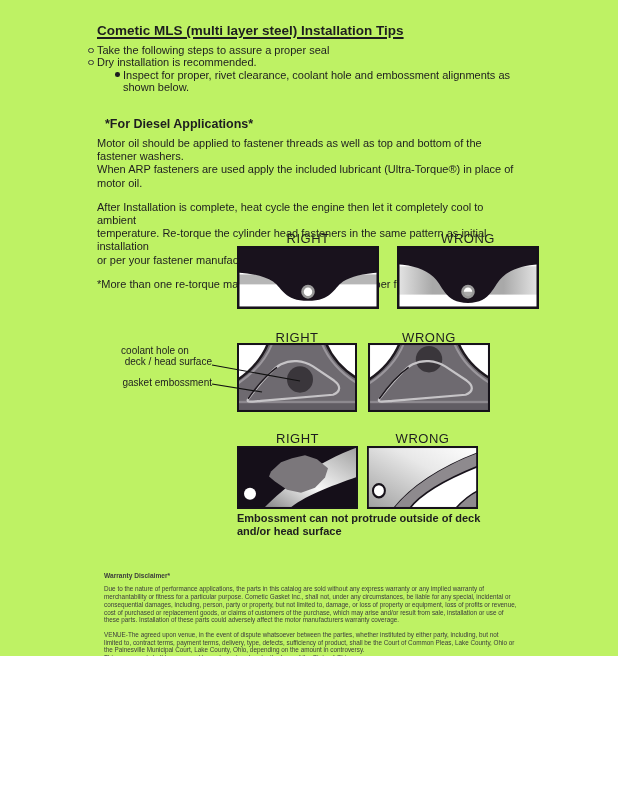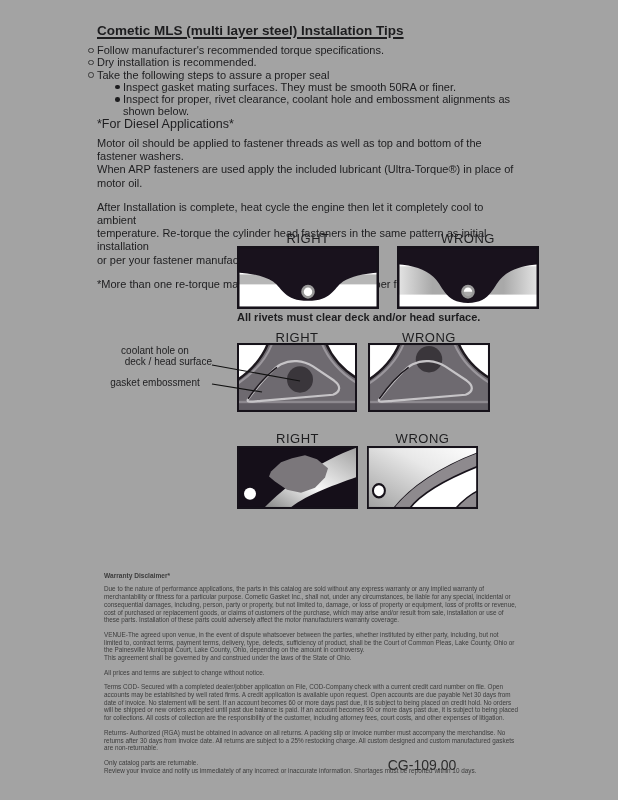--- a/index.html
+++ b/index.html
@@ -1,34 +1,34 @@
 <!DOCTYPE html>
 <html><head>
 <meta charset="utf-8">
 <style>
   html,body{margin:0;padding:0;background:#ffffff;}
-  #page{position:relative;width:618px;height:800px;background:#a3a3a3;overflow:hidden;
+  #page{position:relative;width:618px;height:656px;background:#bef264;overflow:hidden;
         font-family:"Liberation Sans","DejaVu Sans",sans-serif;color:#1d1d1f;}
   .abs{position:absolute;}
 
   
   .doc-title{left:97px;top:23px;font-size:13.5px;font-weight:bold;
              text-decoration:underline;text-decoration-thickness:1.5px;text-underline-offset:2px;}
   .tips{left:88px;top:44px;width:450px;list-style:none;margin:0;padding:0;
         font-size:11px;line-height:12.3px;}
   .tips li{position:relative;}
   .tips li.l1{padding-left:9px;}
   .tips li.l1::before{content:"";position:absolute;left:0;top:3.5px;width:3.5px;height:3.5px;
         border:1px solid #3a3a3a;border-radius:50%;}
   .tips li.l2{margin-left:27px;padding-left:8px;}
   .tips li.l2::before{content:"";position:absolute;left:0;top:3.8px;width:4.6px;height:4.6px;
         background:#1d1d1f;border-radius:50%;}
 
   .diesel{left:97px;top:117px;width:432px;}
-  .diesel-h{font-size:12.5px;font-weight:normal;margin:0 0 6px 0;}
+  .diesel-h{font-size:12.5px;font-weight:bold;margin:0 0 6px 8px;}
   .body-p{font-size:11px;line-height:13.2px;margin:0 9px 11px 0;white-space:pre-line;}
 
   
   .dir-h{font-size:13px;font-weight:normal;text-align:center;letter-spacing:.5px;}
   .panel{display:block;}
   .fig-cap{font-size:11px;font-weight:bold;line-height:13px;white-space:pre-line;}
   .ann{font-size:10px;line-height:11px;text-align:right;}
 
   
   .warranty{left:104px;top:572px;width:414px;color:#3c3c3c;}
@@ -38,24 +38,22 @@
   .page-num{left:372px;top:757px;width:100px;text-align:center;font-size:14px;color:#2c2c2c;}
 </style>
 </head>
 <body>
 
 <div id="page">
 
   <div class="abs doc-title">Cometic MLS (multi layer steel) Installation Tips</div>
 
   <ul class="abs tips">
-    <li class="l1">Follow manufacturer's recommended torque specifications.</li>
+    <li class="l1">Take the following steps to assure a proper seal</li>
     <li class="l1">Dry installation is recommended.</li>
-    <li class="l1">Take the following steps to assure a proper seal</li>
-    <li class="l2">Inspect gasket mating surfaces.  They must be smooth 50RA or finer.</li>
     <li class="l2">Inspect for proper, rivet clearance, coolant hole and embossment alignments as shown below.</li>
   </ul>
 
   <div class="abs diesel">
     <div class="diesel-h">*For Diesel Applications*</div>
     <p class="body-p">Motor oil should be applied to fastener threads as well as top and bottom of the fastener washers.
 When ARP fasteners are used apply the included lubricant (Ultra-Torque®) in place of motor oil.</p>
     <p class="body-p">After Installation is complete, heat cycle the engine then let it completely cool to ambient
 temperature. Re-torque the cylinder head fasteners in the same pattern as initial installation
 or per your fastener manufacturer's recommendations.</p>
@@ -86,28 +84,27 @@
     <rect x="0" y="0" width="142" height="62" fill="#ffffff"></rect>
     <rect x="0" y="20" width="142" height="28" fill="url(#wdeck)"></rect>
     <rect x="0" y="48" width="142" height="14" fill="#ffffff"></rect>
     <path d="M0,0 H142 V18 C126,19 114,23 106,30 C96,38 95,56 71,56 C47,56 46,38 36,30 C28,23 16,19 0,18 Z" fill="#19121d"></path>
     <circle cx="71" cy="45" r="5.5" fill="#ffffff"></circle>
     <path d="M65.5,45 A5.5,5.5 0 0 0 76.5,45 Z" fill="#aaaaaa"></path>
     <circle cx="71" cy="45" r="5.5" fill="none" stroke="#999999" stroke-width="2.6"></circle>
     <rect x="1.25" y="1.25" width="139.5" height="59.5" fill="none" stroke="#16121a" stroke-width="2.5"></rect>
   </svg>
 
-  <div class="abs fig-cap" style="left:237px;top:311px;width:330px;">All rivets must clear deck and/or head surface.</div>
 
   <div class="abs dir-h" style="left:237px;top:330px;width:120px;">RIGHT</div>
   <div class="abs dir-h" style="left:368px;top:330px;width:122px;">WRONG</div>
 
   <div class="abs ann" style="left:98px;top:345px;width:114px;text-align:center;">coolant hole on</div>
   <div class="abs ann" style="left:98px;top:356px;width:114px;">deck / head surface</div>
-  <div class="abs ann" style="left:98px;top:377px;width:114px;text-align:center;">gasket embossment</div>
+  <div class="abs ann" style="left:98px;top:377px;width:114px;">gasket embossment</div>
 
   <svg class="abs panel" style="left:237px;top:343px;" width="120" height="69" viewBox="0 0 120 68" preserveAspectRatio="none" aria-label="hole-inside-embossment-diagram">
     <rect x="0" y="0" width="120" height="68" fill="#6e6a70"></rect>
     <rect x="0" y="57" width="120" height="2.5" fill="#8d898f"></rect>
     <rect x="0" y="59.5" width="120" height="8.5" fill="#615d64"></rect>
     <path d="M35,1 C29,16 16,30 1,40" stroke="#9b979d" stroke-width="2" fill="none"></path>
     <path d="M-2,-2 H32 C26,14 14,28 -2,38 Z" fill="#ffffff" stroke="#1e191f" stroke-width="2.4"></path>
     <path d="M85,1 C91,15 103,29 119,39" stroke="#9b979d" stroke-width="2" fill="none"></path>
     <path d="M122,-2 H88 C94,13 106,27 122,36 Z" fill="#ffffff" stroke="#1e191f" stroke-width="2.4"></path>
     <path d="M12,54 C20,44 34,26 44,21 C54,16 66,17 76,23 L97,37 C104,42 104,48 96,51 L24,57 C13,58 8,59 12,54 Z" fill="none" stroke="#c6c4c7" stroke-width="2.2" stroke-linejoin="round"></path>
@@ -165,20 +162,22 @@
     <rect x="0" y="0" width="121" height="62" fill="#ffffff"></rect>
     <path d="M0,0 H121 V7 C80,21 47,41 29,62 L0,62 Z" fill="url(#sg2)"></path>
     <path d="M121,7 C80,21 47,41 29,62" stroke="#17121a" stroke-width="2" fill="none"></path>
     <path d="M29,62 C47,41 80,21 121,7 L121,20 C88,32 60,45 46,62 Z" fill="#8e8a8e"></path>
     <path d="M121,20 C88,32 60,45 46,62" stroke="#17121a" stroke-width="1.8" fill="none"></path>
     <path d="M96,62 C104,54 112,48 121,44 L121,62 Z" fill="#8e8a8e" stroke="#17121a" stroke-width="1.5"></path>
     <circle cx="13" cy="44" r="6.5" fill="#ffffff" stroke="#17121a" stroke-width="2.2"></circle>
     <rect x="1" y="1" width="119" height="60" fill="none" stroke="#16121a" stroke-width="2"></rect>
   </svg>
 
+  <div class="abs fig-cap" style="left:237px;top:512px;width:250px;">Embossment can not protrude outside of deck
+and/or head surface</div>
 
   <div class="abs warranty">
     <div class="warranty-h">Warranty Disclaimer*</div>
     <p class="fine-p">Due to the nature of performance applications, the parts in this catalog are sold without any express warranty or any implied warranty of merchantability or fitness for a particular purpose.  Cometic Gasket Inc., shall not, under any circumstances, be liable for any special, incidental or consequential damages, including, person, party or property, but not limited to, damage, or loss of property or equipment, loss of profits or revenue, cost of purchased or replacement goods, or claims of customers of the purchase, which may arise and/or result from sale, installation or use of these parts.  Installation of these parts could adversely affect the motor manufacturers warranty coverage.</p>
     <p class="fine-p">VENUE-The agreed upon venue, in the event of dispute whatsoever between the parties, whether instituted by either party, including, but not limited to, contract terms, payment terms, delivery, type, defects, sufficiency of product, shall be the Court of Common Pleas, Lake County, Ohio or the Painesville Municipal Court, Lake County, Ohio, depending on the amount in controversy.
 This agreement shall be governed by and construed under the laws of the State of Ohio.</p>
     <p class="fine-p">All prices and terms are subject to change without notice.</p>
     <p class="fine-p">Terms COD- Secured with a completed dealer/jobber application on File, COD-Company check with a current credit card number on file.  Open accounts may be established by well rated firms.  A credit application is available upon request.  Open accounts are due payable Net 30 days from date of invoice.  No statement will be sent.  If an account becomes 60 or more days past due, it is subject to being placed on credit hold.  No orders will be shipped or new orders accepted until past due balance is paid.  If an account becomes 90 or more days past due, it is subject to being placed for collections.  All costs of collection are the responsibility of the customer, including attorney fees, court costs, and other expenses of litigation.</p>
     <p class="fine-p">Returns- Authorized (RGA) must be obtained in advance on all returns.  A packing slip or invoice number must accompany the merchandise.  No returns after 30 days from invoice date.  All returns are subject to a 25% restocking charge.  All custom designed and custom manufactured gaskets are non-returnable.</p>
     <p class="fine-p">Only catalog parts are returnable.

